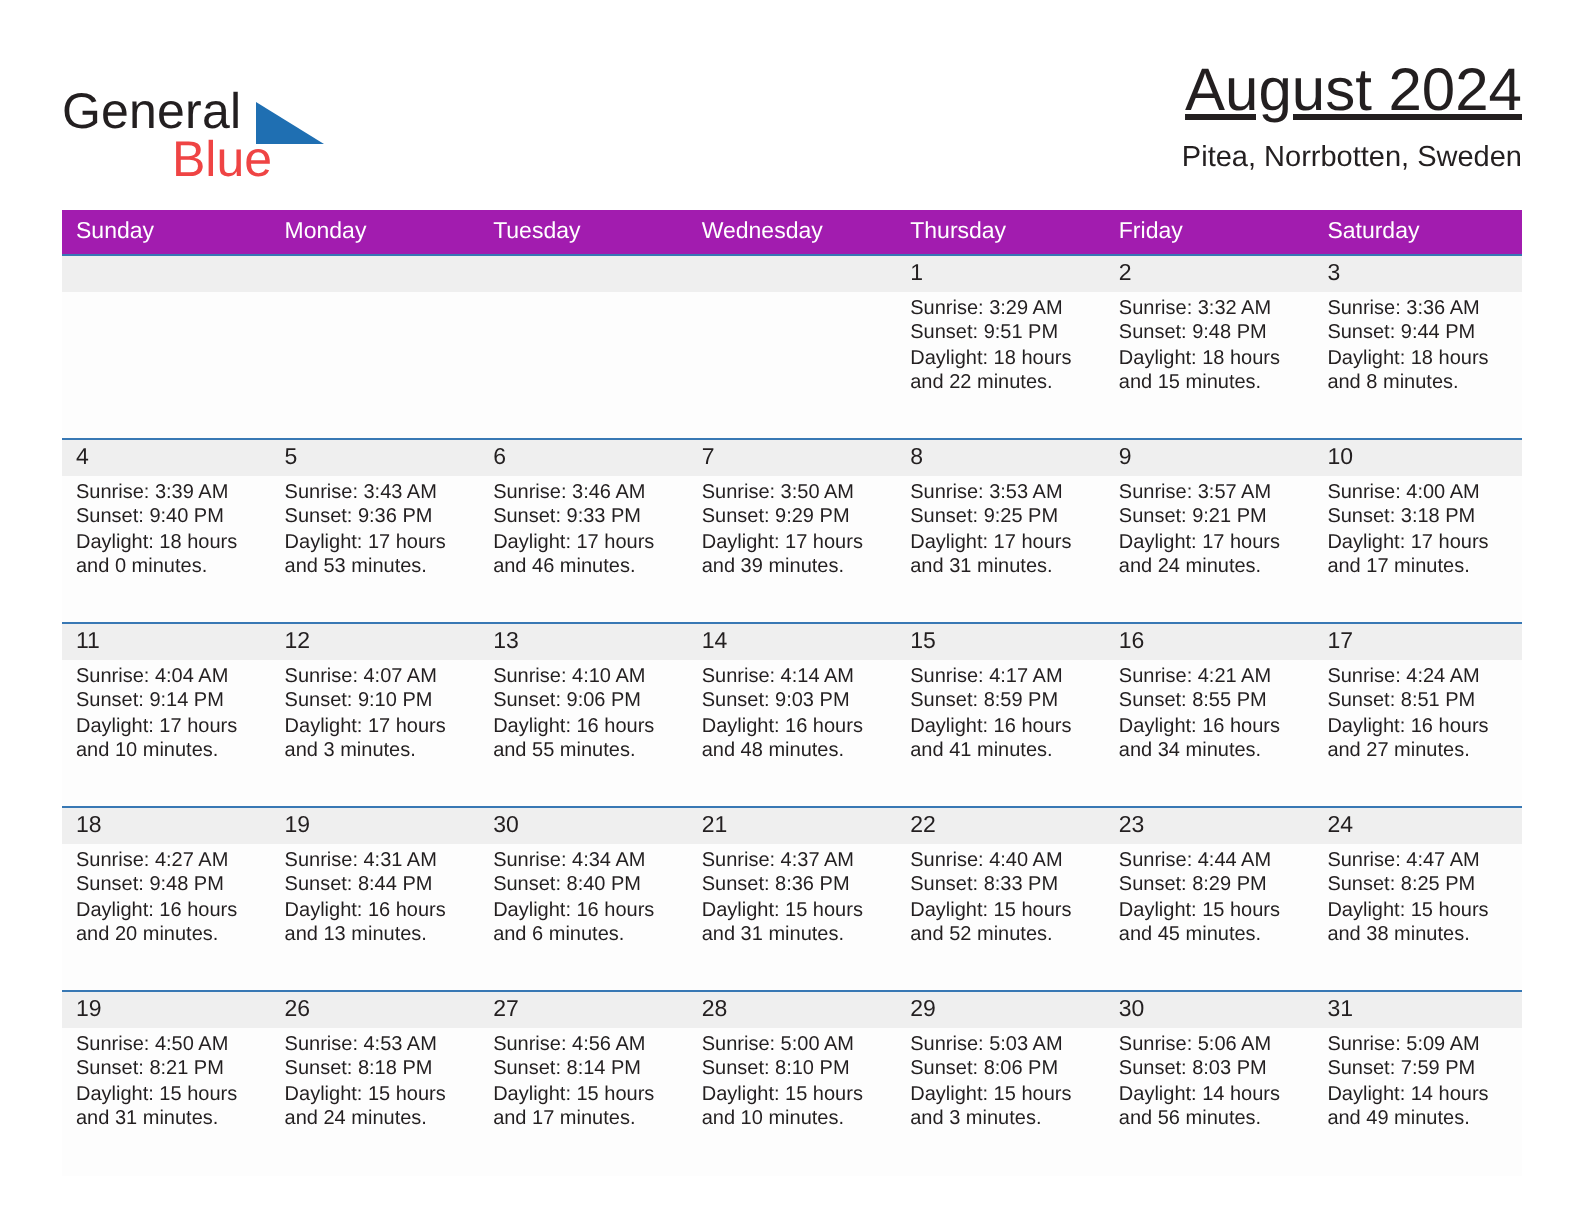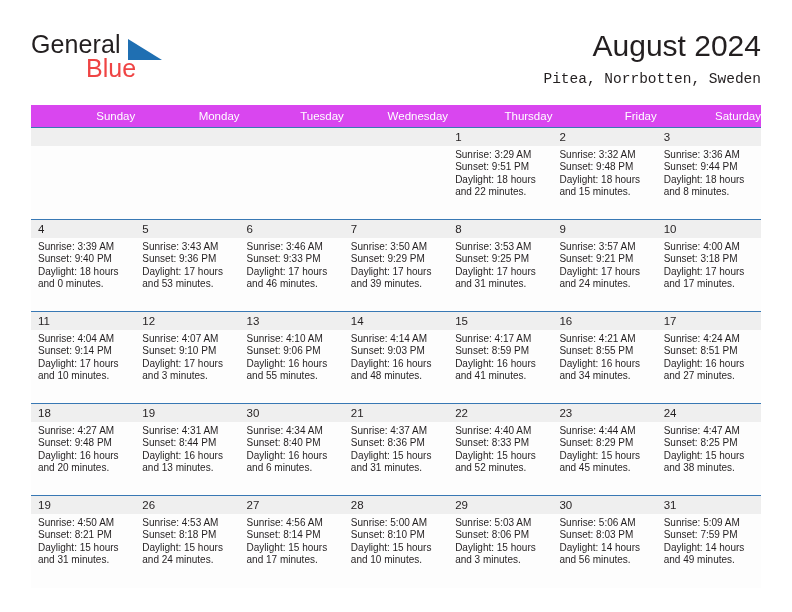--- a/index.html
+++ b/index.html
@@ -25,21 +25,21 @@
   .header {
     position: absolute;
     left: 31px;
     top: 28px;
     right: 31px;
     height: 72px;
   }
   .logo {
     position: absolute;
     left: 0;
-    top: 0;
+    top: 12px;
     width: 230px;
     height: 62px;
   }
   .logo-general {
     position: absolute;
     left: 0;
     top: 2px;
     font-size: 25px;
     letter-spacing: 0.1px;
     color: #231f20;
@@ -68,45 +68,45 @@
     right: 0;
     top: 0;
     text-align: right;
   }
   .cal-title {
     font-size: 30px;
     font-weight: normal;
     color: #231f20;
     line-height: 36px;
     white-space: nowrap;
+    text-decoration: underline;
   }
   .cal-subtitle {
     font-size: 14.5px;
     color: #231f20;
     line-height: 22px;
     margin-top: 4px;
     white-space: nowrap;
-    font-family: Liberation Mono, monospace;
   }
 
   
   .calendar {
     position: absolute;
     left: 31px;
     top: 105px;
     width: 730px;
     border-collapse: collapse;
     table-layout: fixed;
   }
   .calendar th {
-    background: #d946ef;
+    background: #a21caf;
     color: #ffffff;
     font-size: 11.5px;
     font-weight: normal;
-    text-align: right;
+    text-align: left;
     padding: 5px 0 5px 7px;
     height: 19px;
     box-sizing: border-box;
     margin-top: 37px;
   }
   .calendar td {
     vertical-align: top;
     padding: 0;
     width: 104.28px;
     height: 92px;

